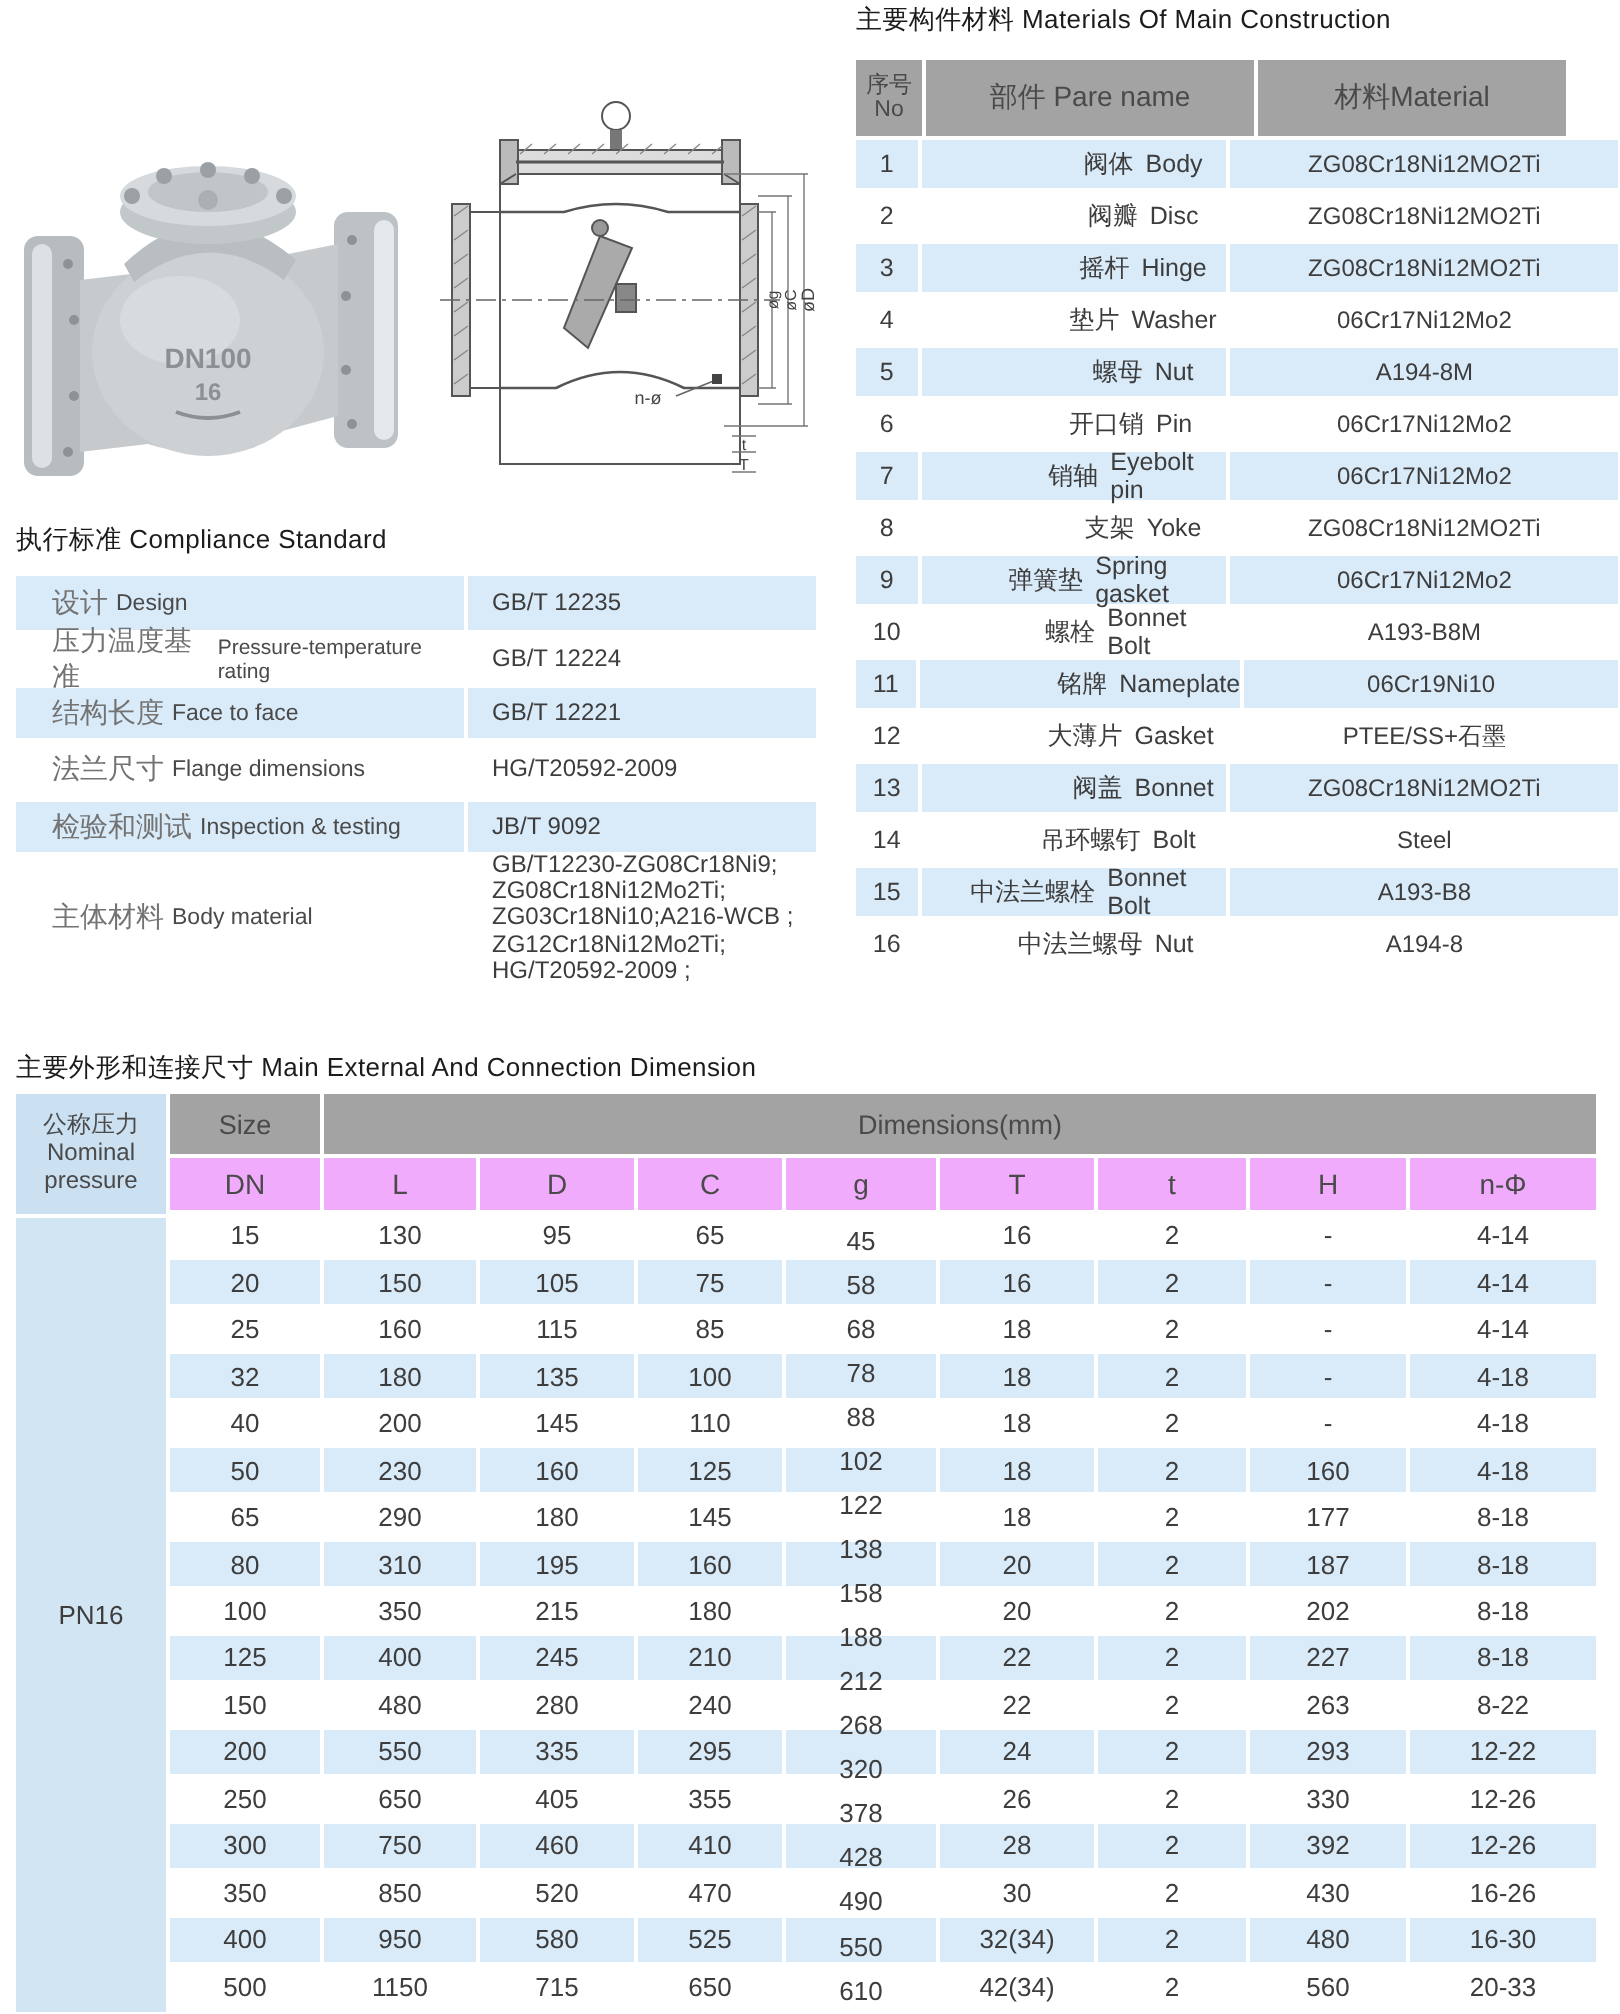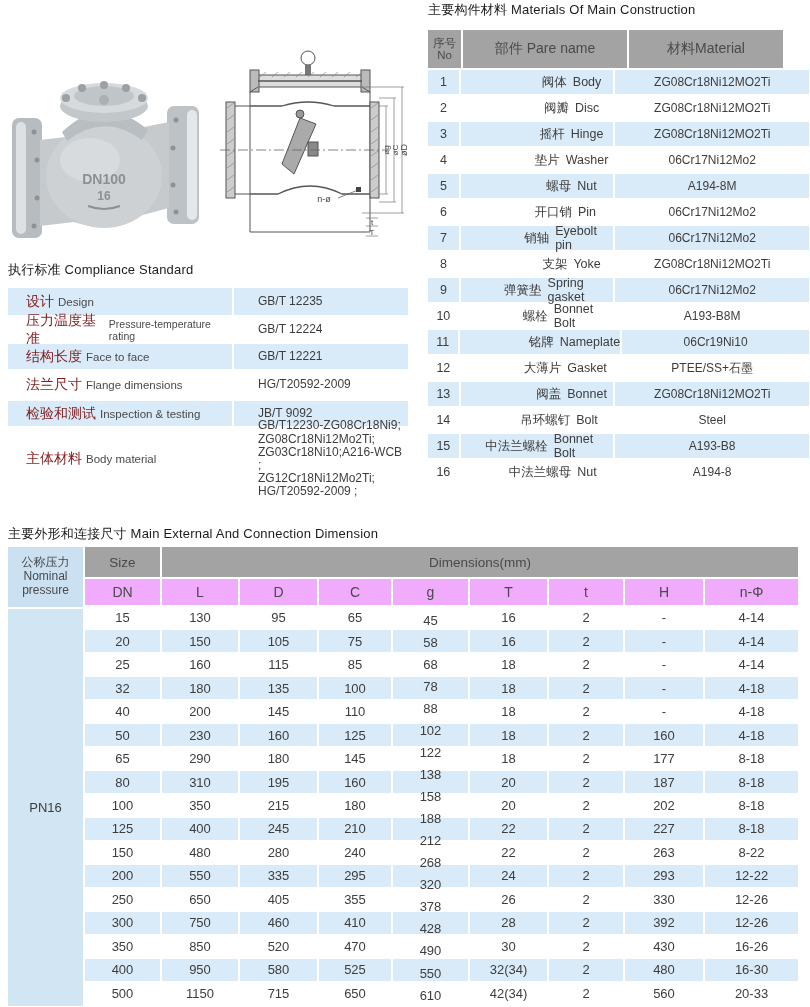--- a/index.html
+++ b/index.html
@@ -27,23 +27,23 @@
   .mat-part { width:164px; display:flex; align-items:center; font-size:12.5px; }
   .mat-part .cn { width:94px; text-align:right; }
   .mat-part .en { margin-left:6px; text-align:left; }
   .mat-matl { width:208px; font-size:12px; }
 
   
   #compliance-table { left:8px; top:288px; width:400px; }
   .comp-row { display:flex; gap:2px; margin-bottom:2px; }
   .comp-row:nth-child(odd) > div { background:#d9eaf8; }
   .comp-label { width:224px; display:flex; align-items:center; padding-left:18px; }
-  .comp-label .cn { font-size:14px; color:#7f1d1d; }
+  .comp-label .cn { font-size:14px; color:#737373; }
   .comp-label .en { font-size:11.5px; margin-left:4px; color:#4a4a4a; }
-  .comp-value { width:174px; display:flex; align-items:center; padding-left:24px; font-size:12px; white-space:pre-line; line-height:1.15; }
+  .comp-value { width:174px; display:flex; align-items:center; padding-left:12px; font-size:12px; white-space:pre-line; line-height:1.15; }
   .comp-row:nth-child(1){height:27px} .comp-row:nth-child(2){height:25px}
   .comp-row:nth-child(3){height:25px} .comp-row:nth-child(4){height:28px}
   .comp-row:nth-child(5){height:25px} .comp-row:nth-child(6){height:62px}
   .comp-row:nth-child(2) .en { font-size:10.5px; }
   .comp-row:nth-child(6) .comp-value { font-size:12px; line-height:1.1; }
 
   
   #dim-table { left:8px; top:547px; width:790px; height:460px; }
   .dim-left { position:absolute; left:0; top:0; width:75px; }
   .dim-left-head { height:60px; background:#cbe0f1; display:flex; align-items:center; justify-content:center;

